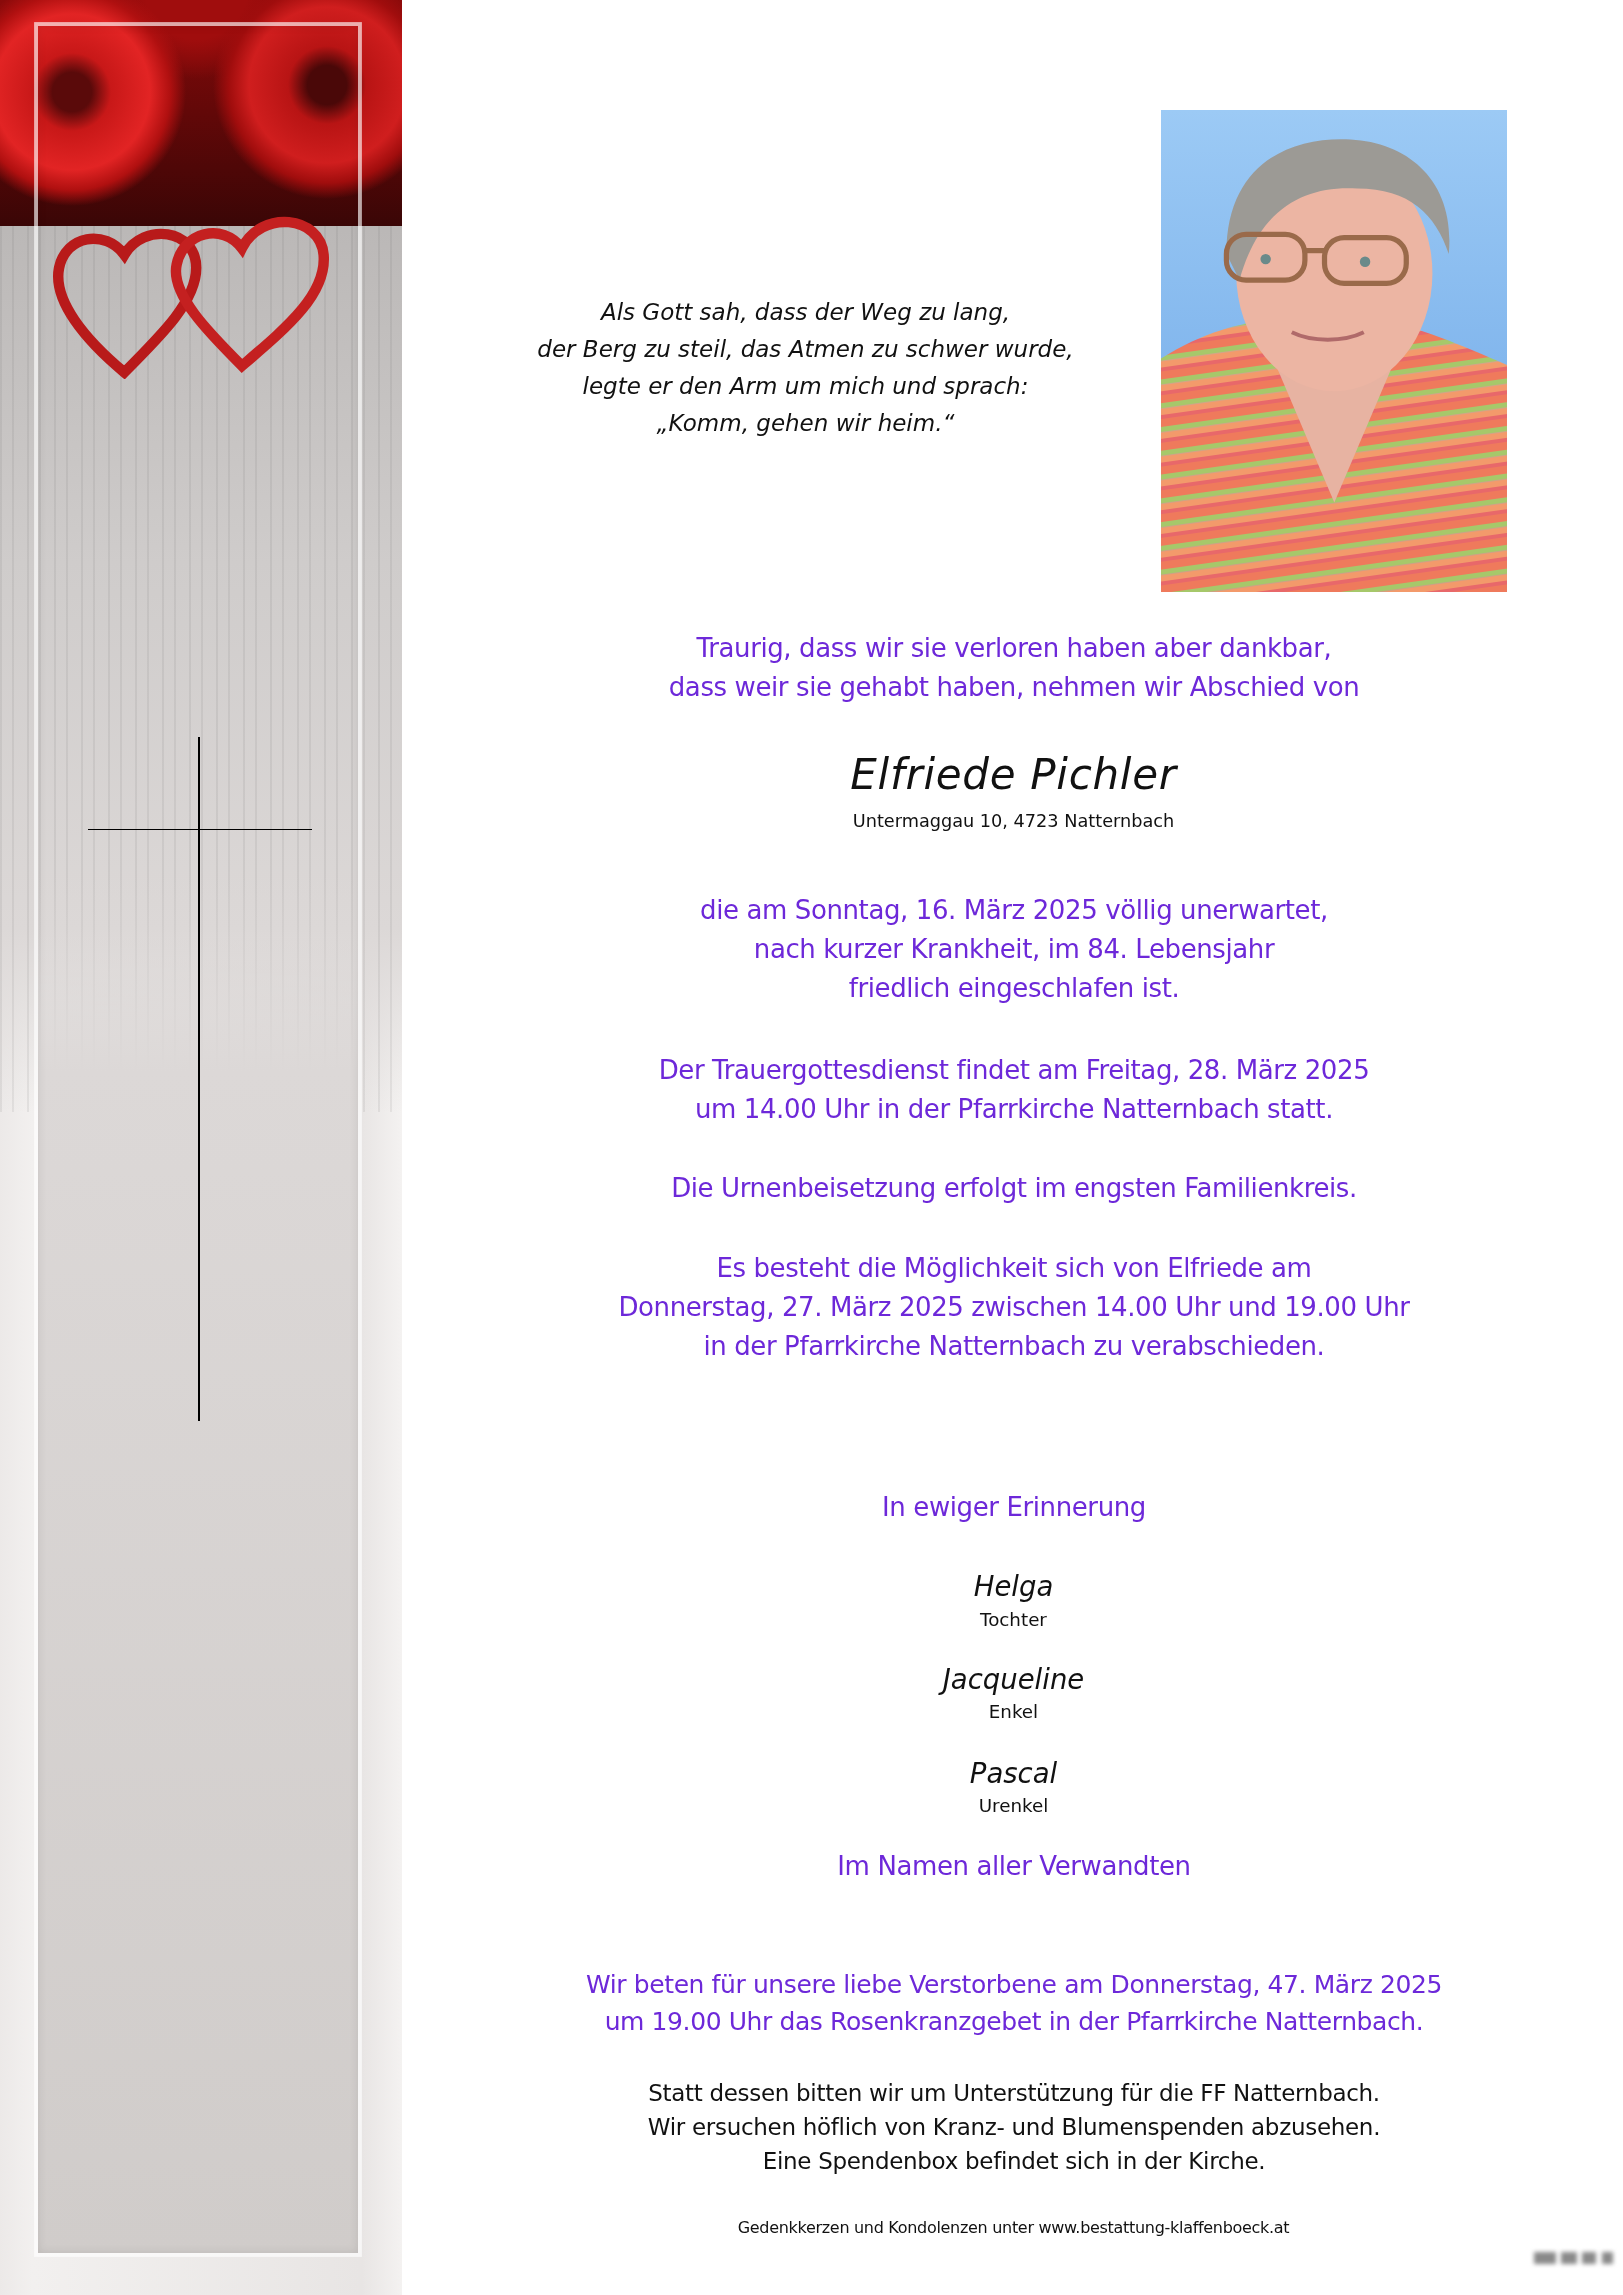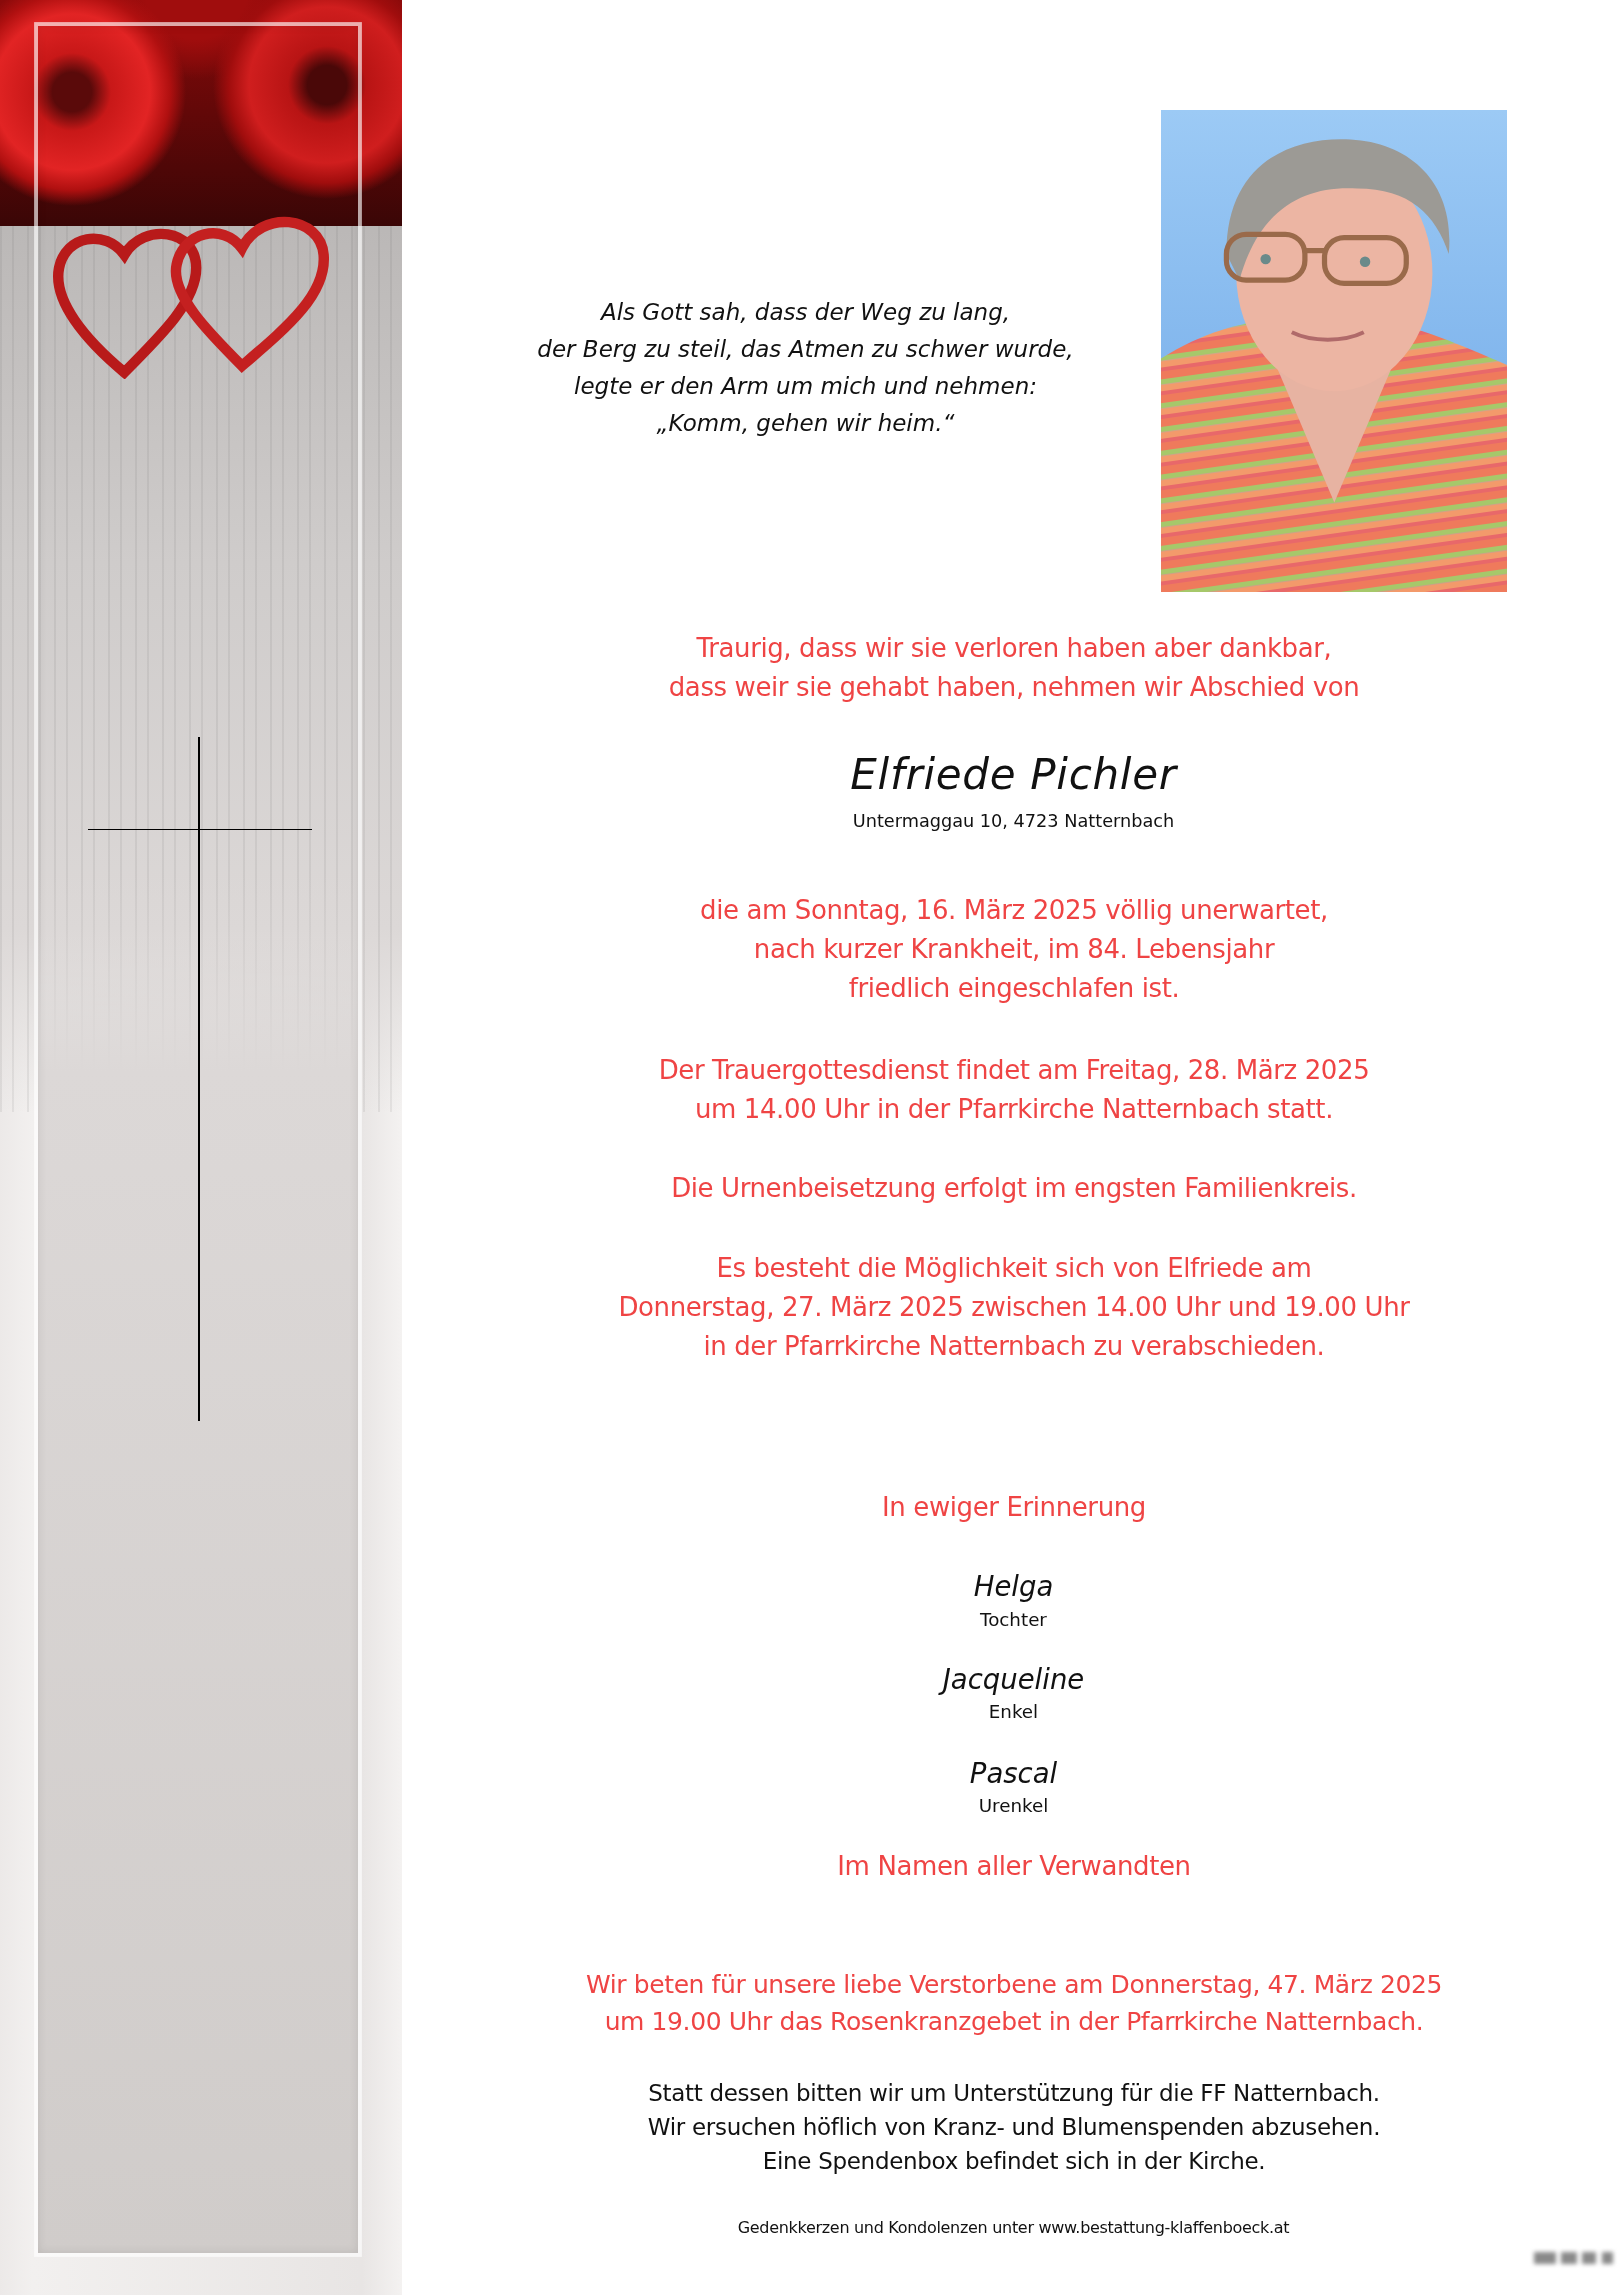--- a/index.html
+++ b/index.html
@@ -30,21 +30,21 @@
 
   
   .photo { position: absolute; left: 1161px; top: 110px; width: 346px; height: 482px;
            background: linear-gradient(180deg, #9ccaf5 0%, #7fb4ec 60%, #6aa2e0 100%); overflow: hidden; }
   .photo svg { position: absolute; left: 0; top: 0; }
 
   
   .txt { position: absolute; text-align: center; white-space: nowrap;
          font-family: "DejaVu Sans", "Liberation Sans", sans-serif; font-weight: normal; }
   .poem { left: 510px; width: 591px; top: 294px; font-style: italic; font-size: 23px; line-height: 37px; color: #111; }
-  .body { left: 576px; width: 876px; font-size: 26px; line-height: 39px; color: #ef4444; letter-spacing: -0.4px; }
+  .body { left: 576px; width: 876px; font-size: 26px; line-height: 39px; color: #6d28d9; letter-spacing: -0.4px; }
   .name { left: 719px; width: 589px; top: 749px; font-style: italic; font-size: 42px; line-height: 52px; letter-spacing: 0.7px; }
   .addr { left: 719px; width: 589px; top: 810px; font-size: 17.7px; line-height: 23.5px; }
   .fam-name { left: 850px; width: 327px; font-style: italic; font-size: 27.5px; line-height: 37px; }
   .fam-rel { left: 850px; width: 327px; font-size: 18.3px; line-height: 23.5px; }
   .small { left: 576px; width: 876px; font-size: 23px; line-height: 34px; letter-spacing: -0.3px; }
   .footer { left: 654px; width: 719px; top: 2217px; font-size: 16px; line-height: 22px; letter-spacing: -0.3px; }
   .code { position: absolute; left: 1534px; top: 2252px; width: 85px; height: 14.4px; filter: blur(2px); }
   .code span { display: inline-block; height: 11.8px; background: #8a8a8a; margin-right: 5.2px; }
 </style>
 </head>
@@ -81,21 +81,21 @@
     <line x1="220" y1="215" x2="250" y2="215" stroke="#9a6a4a" stroke-width="8"></line>
     <circle cx="160" cy="228" r="8" fill="#6a8a8a"></circle>
     <circle cx="312" cy="232" r="8" fill="#6a8a8a"></circle>
     <path d="M200 340 C 230 355, 280 355, 310 340" stroke="#b06a6a" stroke-width="6" fill="none"></path>
   </svg>
 </div>
 
 <div class="txt poem">
   <div>Als Gott sah, dass der Weg zu lang,</div>
   <div>der Berg zu steil, das Atmen zu schwer wurde,</div>
-  <div>legte er den Arm um mich und nehmen:</div>
+  <div>legte er den Arm um mich und sprach:</div>
   <div>„Komm, gehen wir heim.“</div>
 </div>
 
 <div class="txt body" style="top:629px">
   <div>Traurig, dass wir sie verloren haben aber dankbar,</div>
   <div>dass weir sie gehabt haben, nehmen wir Abschied von</div>
 </div>
 
 <div class="txt name">Elfriede Pichler</div>
 <div class="txt addr">Untermaggau 10, 4723 Natternbach</div>

